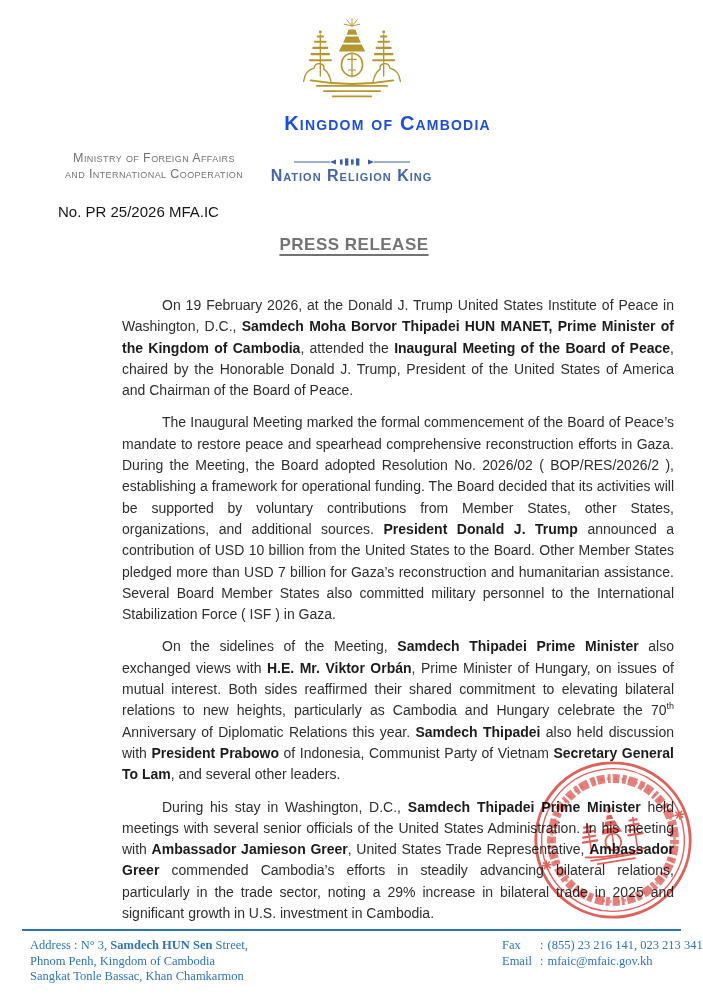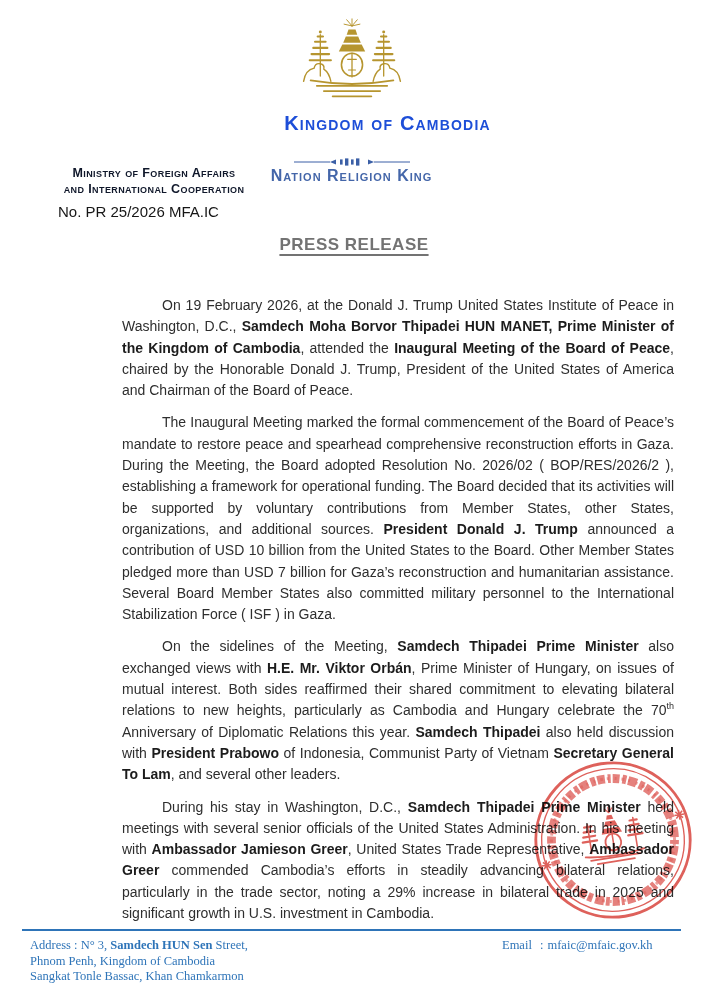--- a/index.html
+++ b/index.html
@@ -27,27 +27,27 @@
     position:absolute;top:136px;left:0;width:100%;
     text-align:center;
     font-variant:small-caps;
     font-weight:bold;
     font-size:16px;letter-spacing:1px;
     color:#4466a9;
     margin-top:31px;
   }
   .ornament{position:absolute;top:157px;left:50%;transform:translateX(-50%);}
   .ministry{
-    position:absolute;top:165px;left:20px;width:268px;
+    position:absolute;top:150px;left:20px;width:268px;
     text-align:center;
     font-variant:small-caps;
-    font-weight:bold;
+    font-weight:normal;
     font-size:12.5px;letter-spacing:.4px;
     line-height:16px;
-    color:#0f172a;
+    color:#737373;
   }
   .refno{
     position:absolute;top:203px;left:58px;
     font-size:15px;color:#161616;
   }
   
   .title{
     position:absolute;top:235px;left:78px;width:552px;
     margin:0;text-align:center;
     font-size:17px;font-weight:bold;letter-spacing:.5px;
@@ -205,20 +205,25 @@
 
   <div class="footer-address">
     <div><span>Address : N° 3, </span><strong>Samdech HUN Sen</strong><span> Street,</span></div>
     <div><span>Phnom Penh, Kingdom of Cambodia</span></div>
     <div><span>Sangkat Tonle Bassac, Khan Chamkarmon</span></div>
   </div>
 
   <table class="footer-contacts">
     <tbody>
     <tr>
+      <td class="lbl">Fax</td>
+      <td class="sep">:</td>
+      <td>(855) 23 216 141, 023 213 341</td>
+    </tr>
+    <tr>
       <td class="lbl">Email</td>
       <td class="sep">:</td>
       <td>mfaic@mfaic.gov.kh</td>
     </tr>
   </tbody>
     </table>
 
 </div>
 
 </body></html>

